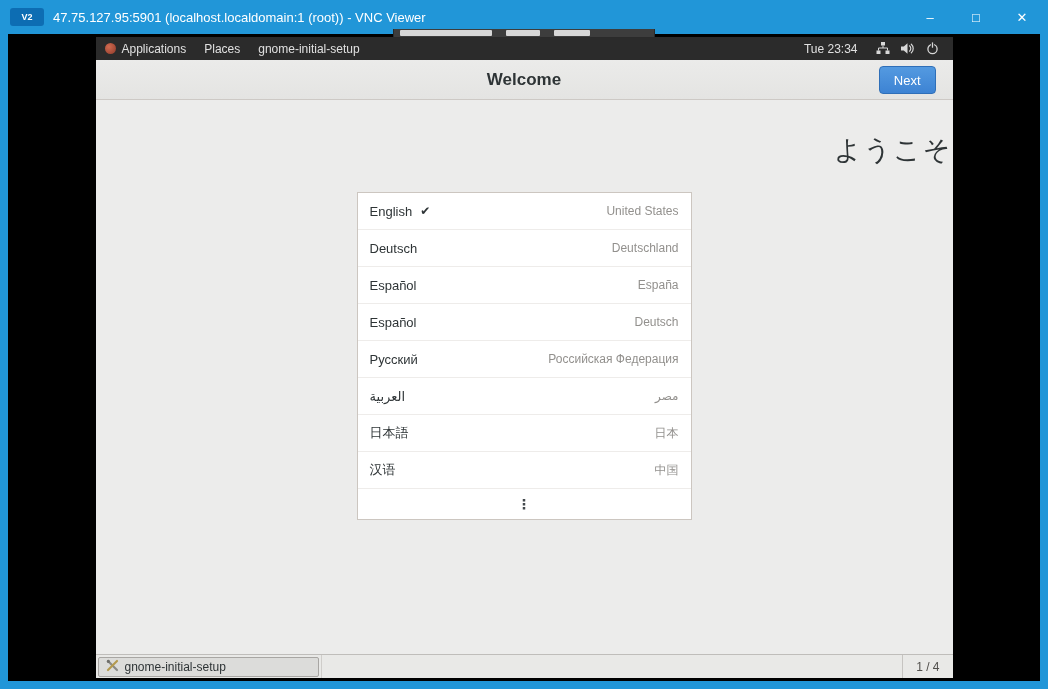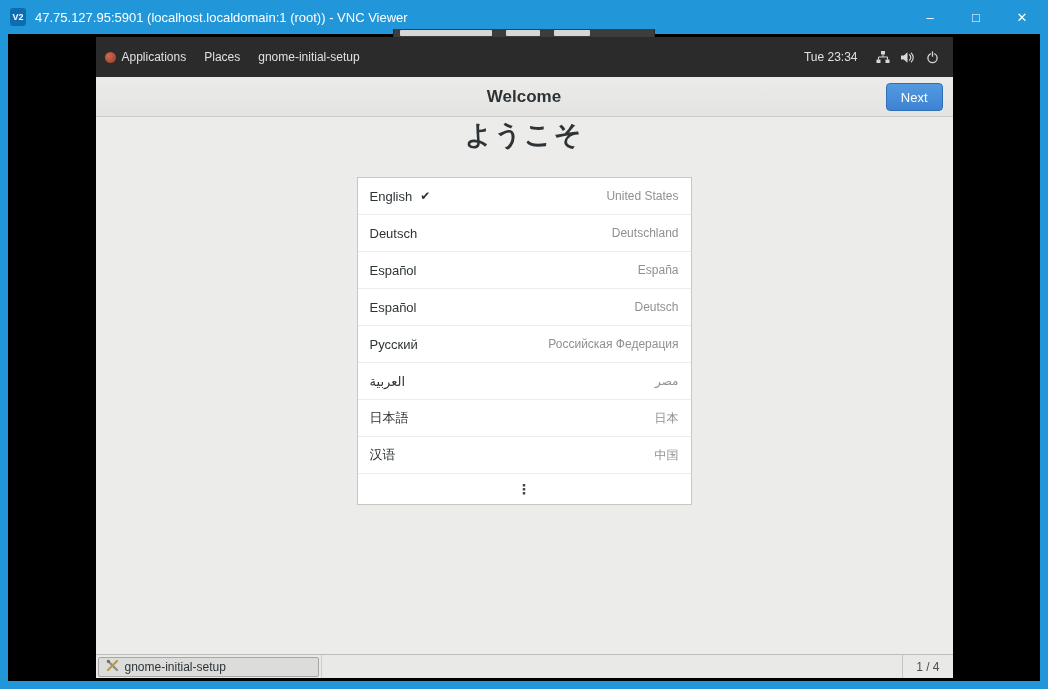--- a/index.html
+++ b/index.html
@@ -13,21 +13,21 @@
 
   
   .titlebar {
     height: 34px;
     display: flex;
     align-items: center;
     padding: 0 8px 0 10px;
     color: #ffffff;
   }
   .vnc-logo {
-    width: 16px; height: 18px;
+    width: 34px; height: 18px;
     background: #0d6db3;
     border-radius: 3px;
     color: #fff;
     font-size: 9px;
     font-weight: bold;
     display: flex; align-items: center; justify-content: center;
     margin-right: 9px;
     flex: 0 0 auto;
   }
   .win-title {
@@ -81,21 +81,21 @@
     width: 857px;
     height: 641px;
     margin: 3px auto 0;
     display: flex;
     flex-direction: column;
     background: #ececeb;
   }
 
   
   .gnome-topbar {
-    height: 40px;
+    height: 23px;
     background: #2b2b2b;
     color: #e0e0e0;
     font-size: 12px;
     display: flex;
     align-items: center;
     flex: 0 0 auto;
   }
   .menu-item {
     padding: 0 9px;
     height: 100%;
@@ -129,38 +129,39 @@
     border-bottom: 1px solid #cdc9c5;
     position: relative;
     display: flex;
     align-items: center;
     justify-content: center;
     flex: 0 0 auto;
   }
   .welcome-title { font-size: 17px; font-weight: bold; color: #2e3436; }
   .next-btn {
     position: absolute;
-    right: 10px; top: 6px;
+    right: 17px; top: 6px;
     height: 28px;
     padding: 0 14px;
     background: linear-gradient(#549ae0, #3d83d3);
     border: 1px solid #2f6fb8;
     border-radius: 4px;
     color: #ffffff;
     font-size: 13px;
     font-family: inherit;
     cursor: default;
   }
 
   
   .content { flex: 1 1 auto; overflow: hidden; }
   .big-heading {
-    text-align: center;
+    margin-top: 32px;
+    text-align: right;
     font-size: 27px;
-    font-weight: bold;
+    font-weight: normal;
     color: #2e3436;
     letter-spacing: 2px;
   }
   .listbox {
     width: 335px;
     margin: 24px auto 0;
     background: #ffffff;
     border: 1px solid #ccc6c0;
   }
   .lang-row {

